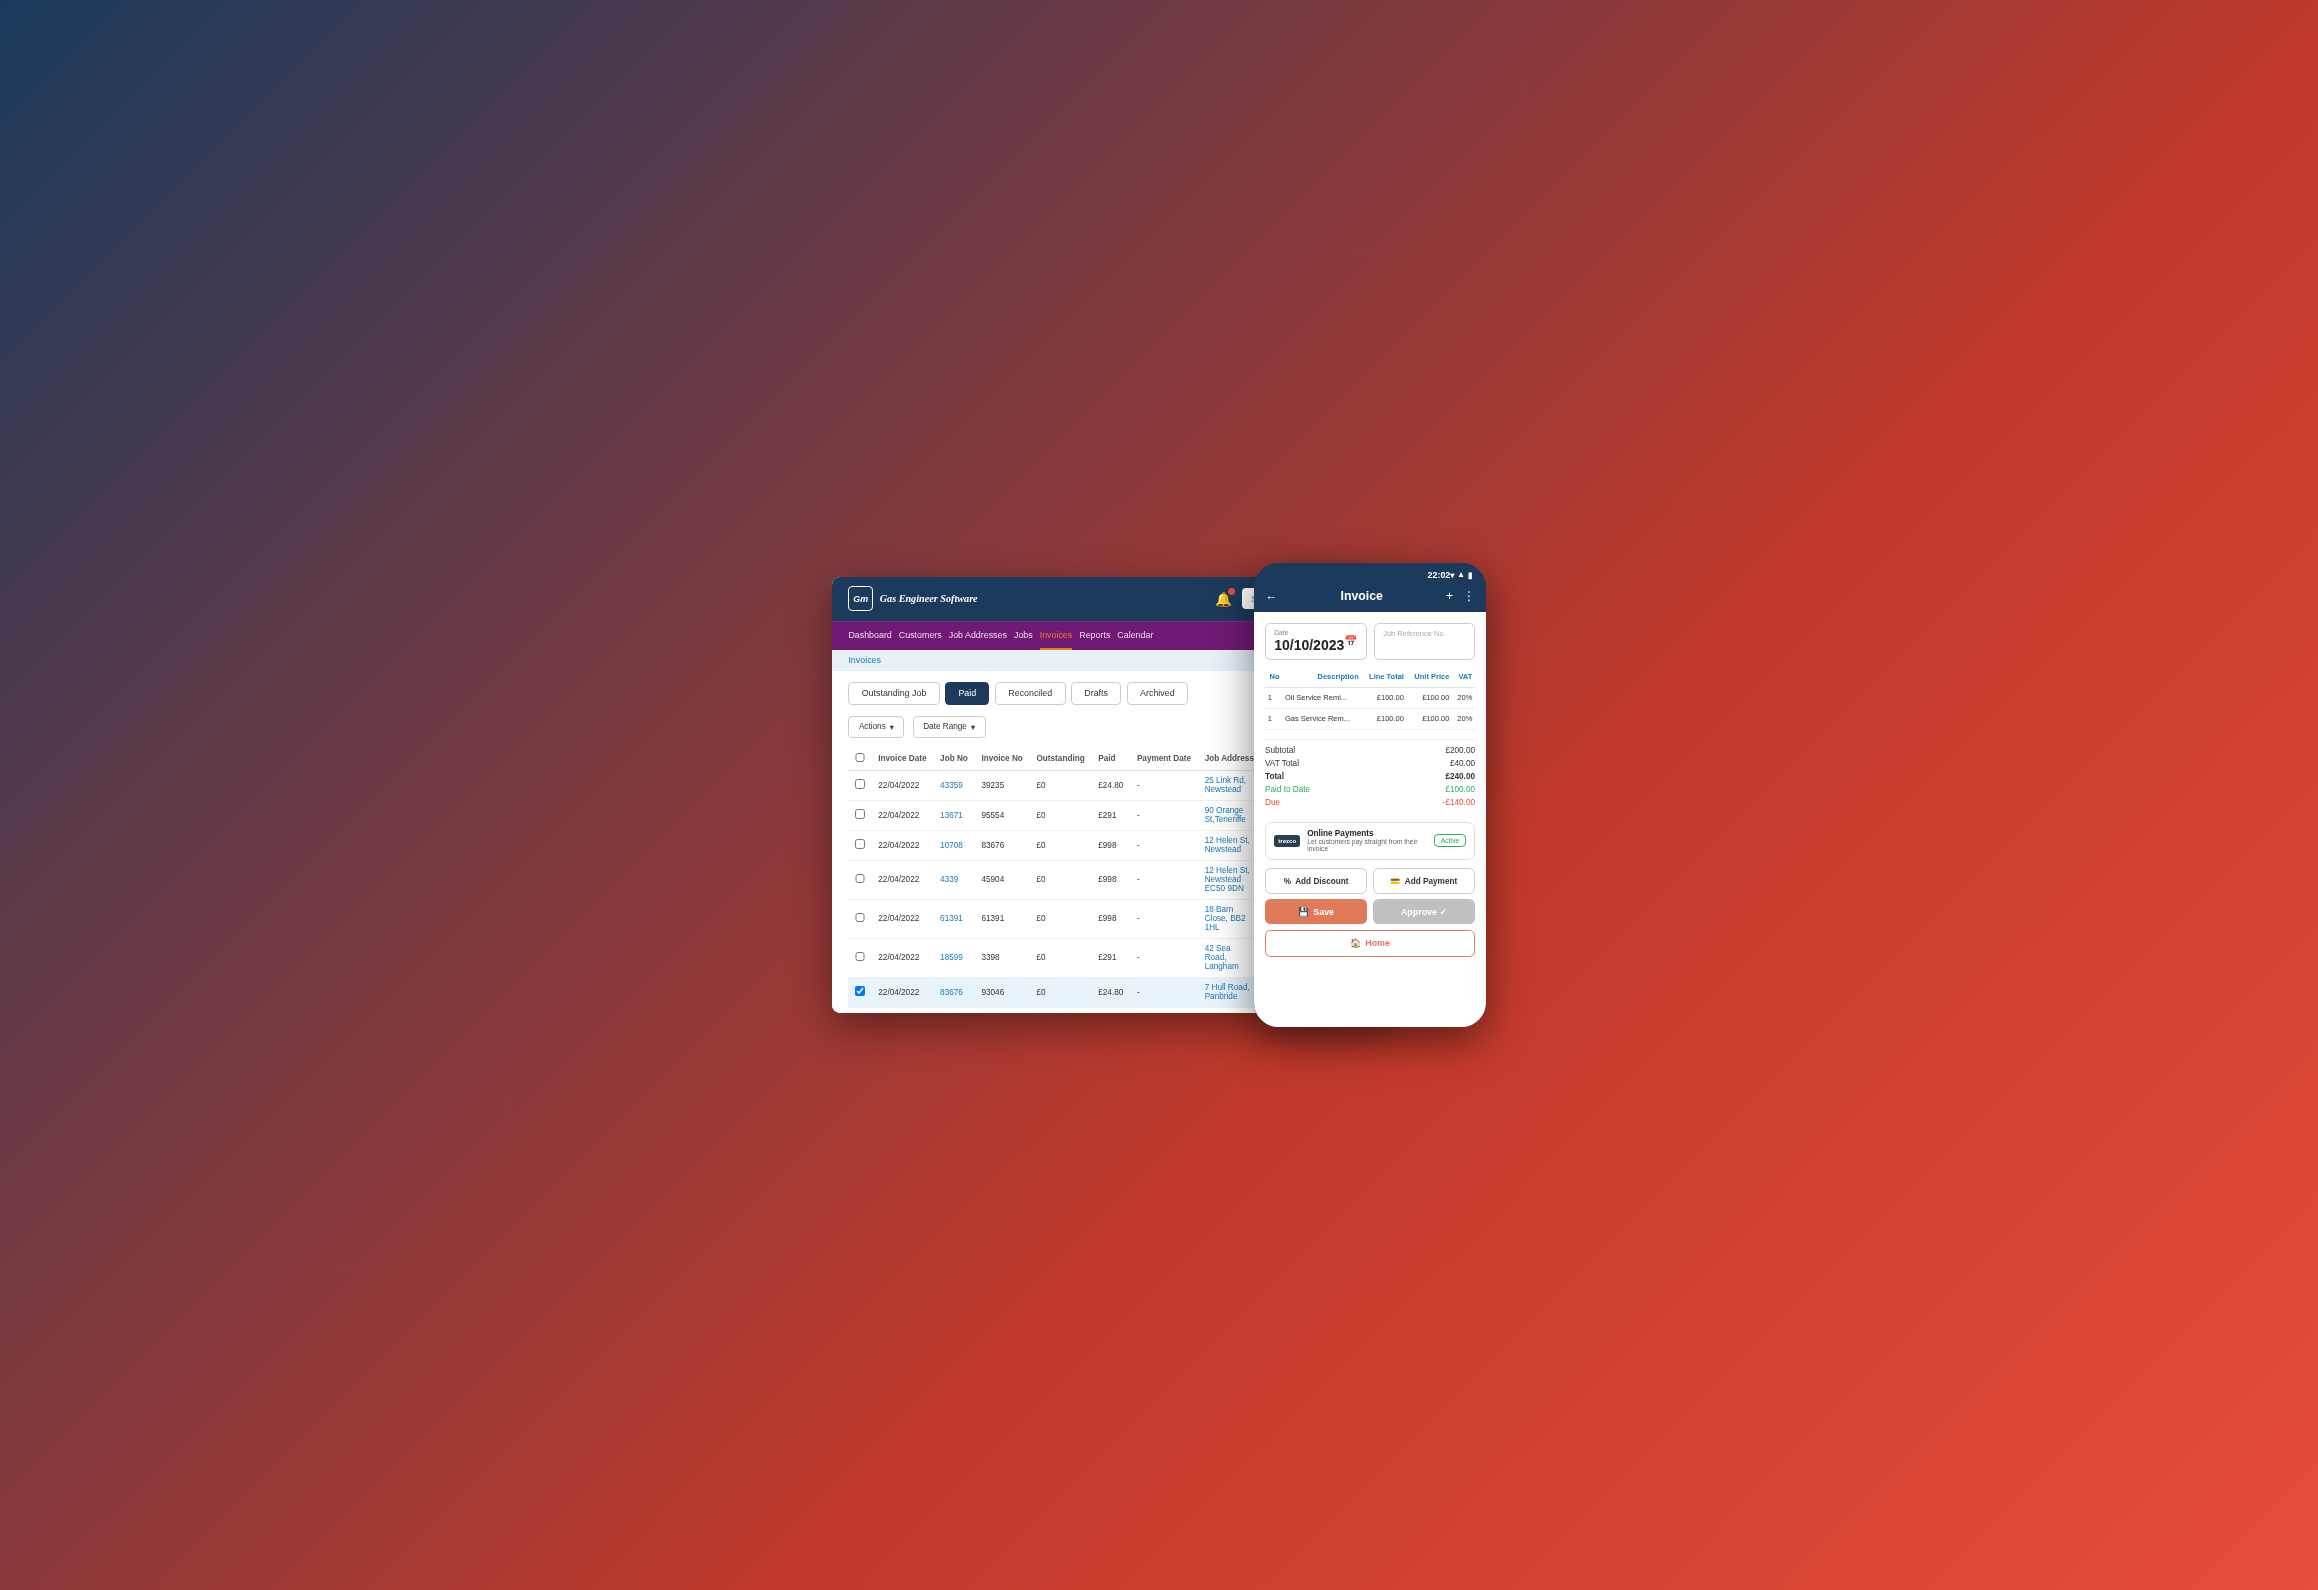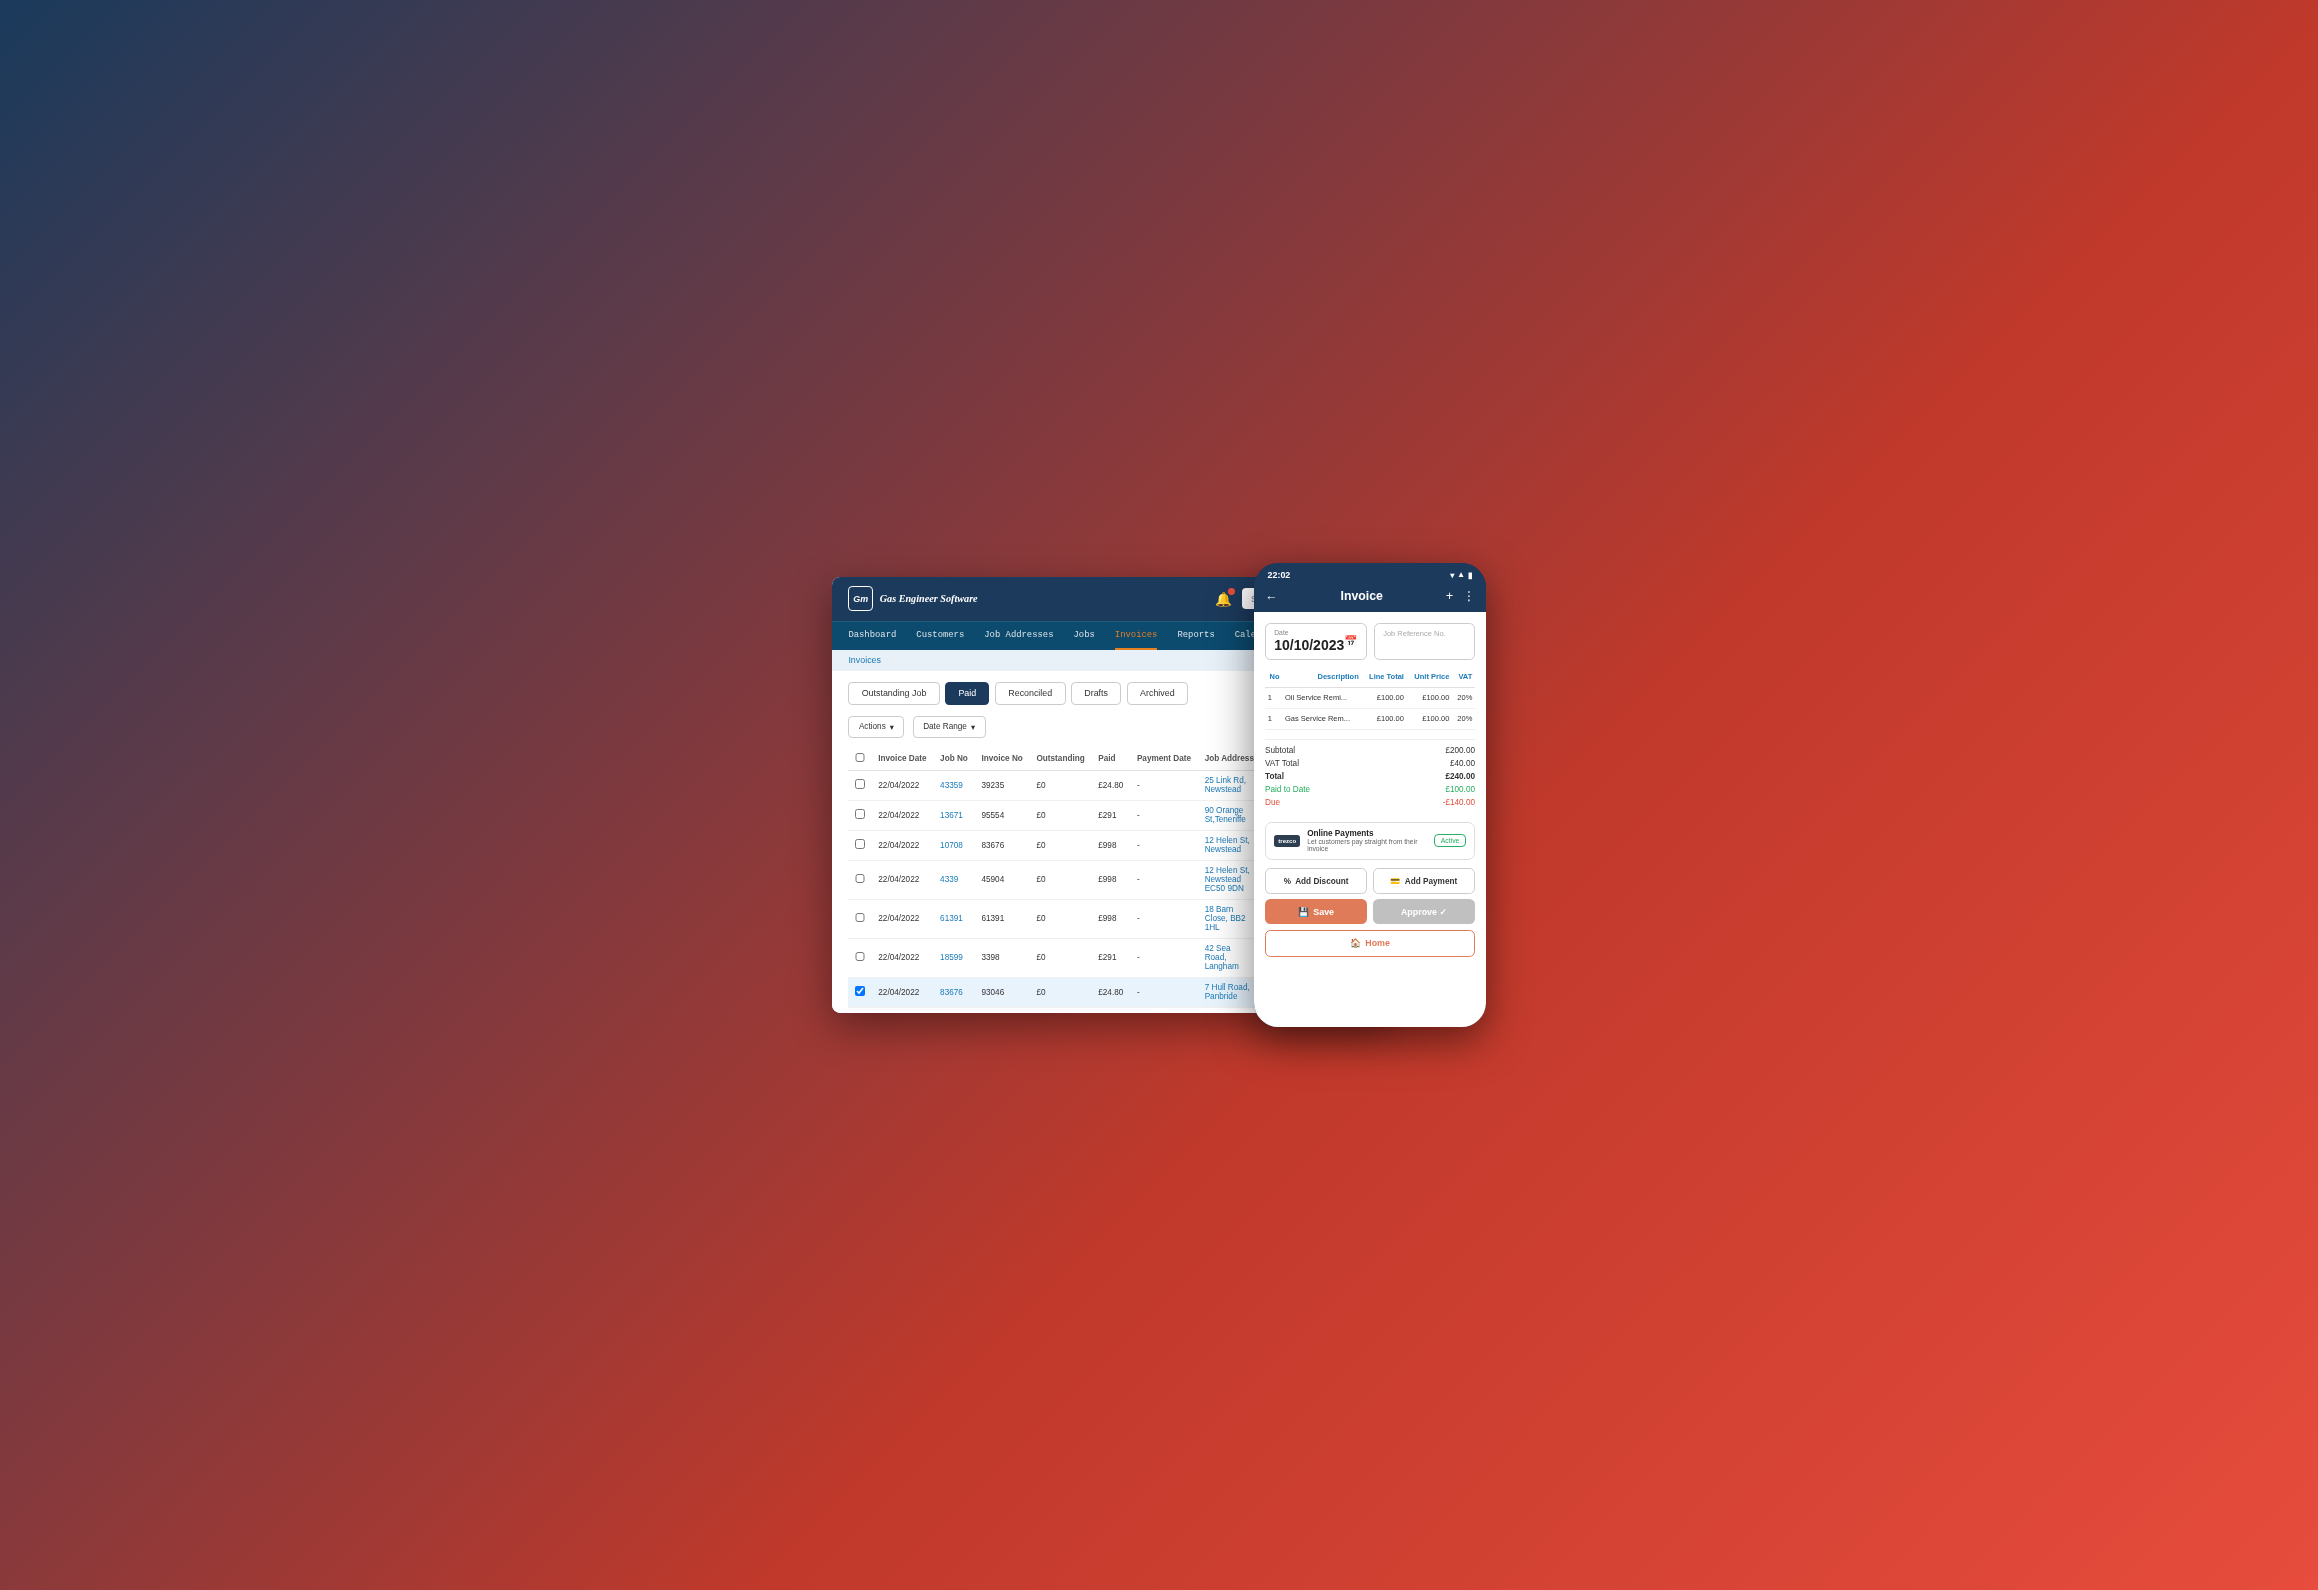--- a/index.html
+++ b/index.html
@@ -94,26 +94,25 @@
       position: absolute;
       top: -2.7px;
       right: -2.7px;
       background: #e74c3c;
       border-radius: 50%;
       width: 6.8px;
       height: 6.8px;
     }
 
     .nav-bar {
-      background: #0c4a6e;
+      background: #701a75;
       padding: 0 16.4px;
       display: flex;
-      gap: 20px;
+      gap: 7px;
       border-top: 0.7px solid rgba(255,255,255,0.1);
-      font-family: Liberation Mono, monospace;
     }
 
     .nav-item {
       color: rgba(255,255,255,0.85);
       font-size: 8.9px;
       padding: 8.2px 0;
       cursor: pointer;
       text-decoration: none;
       border-bottom: 2px solid transparent;
     }
@@ -242,21 +241,21 @@
       box-shadow: 0 13.6px 41px rgba(0,0,0,0.5);
       overflow: hidden;
       display: flex;
       flex-direction: column;
     }
 
     .phone-status-bar {
       background: #1c3a5c;
       padding: 6.8px 13.6px 4.1px;
       display: flex;
-      justify-content: space-between;
+      justify-content: flex-end;
       align-items: center;
       color: white;
       font-size: 8.9px;
       font-weight: 600;
     }
 
     .status-icons {
       display: flex;
       gap: 2.7px;
       align-items: center;

